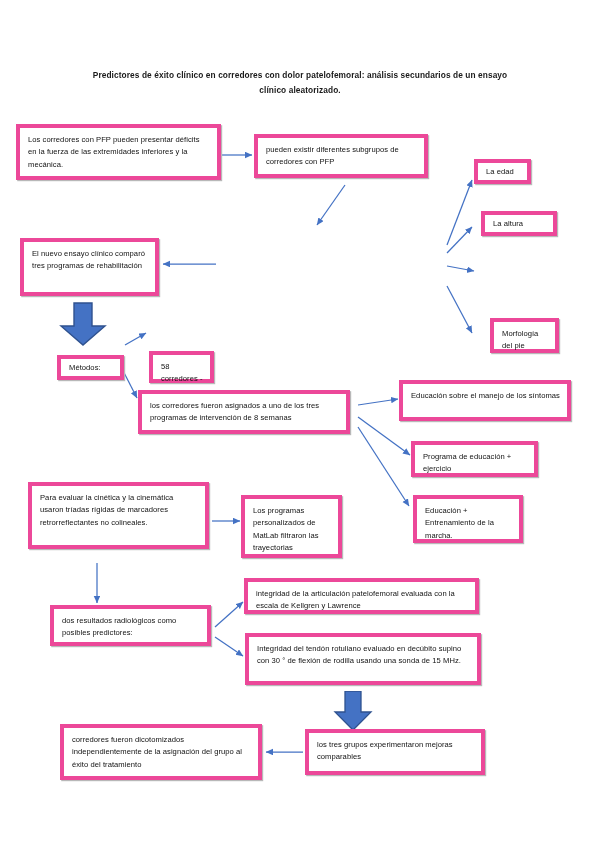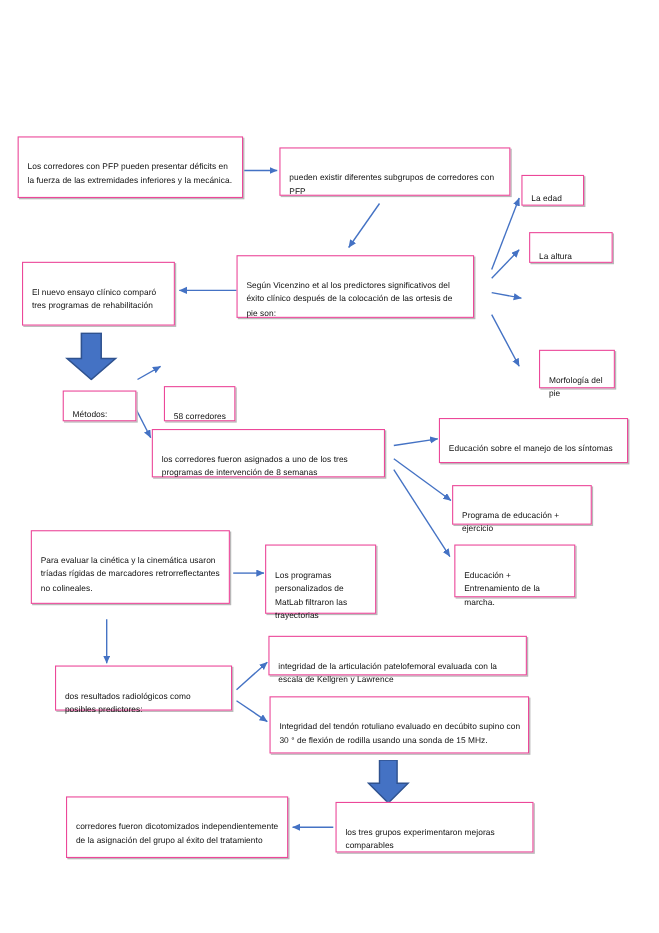--- a/index.html
+++ b/index.html
@@ -27,27 +27,27 @@
     font-size: 8.3px;
     line-height: 1.75;
     font-weight: bold;
     letter-spacing: 0.1px;
     color: #1a1a1a;
   }
   .node {
     position: absolute;
     box-sizing: border-box;
     background: #ffffff;
-    border: 1px solid #ec4899;
+    border: 4px solid #ec4899;
     box-shadow: 1.2px 1.2px 0 #b8b8b8;
     font-size: 7.6px;
     line-height: 1.62;
     letter-spacing: 0.05px;
     color: #111111;
-    padding: 21px 7px 5px 8px;
+    padding: 6px 7px 5px 8px;
     display: block;
   }
   .node.center {
     display: flex;
     align-items: center;
   }
   svg.links {
     position: absolute;
     left: 0;
     top: 0;
@@ -59,20 +59,21 @@
   .blockarrow {
     position: absolute;
     pointer-events: none;
   }
 </style>
 </head>
 <body>
 
 <div id="canvas">
 
+  <div class="title">Predictores de éxito clínico en corredores con dolor patelofemoral: análisis secundarios de un ensayo clínico aleatorizado.</div>
 
   <svg class="links" xmlns="http://www.w3.org/2000/svg">
     <defs>
       <marker id="ah" markerWidth="7" markerHeight="7" refX="5.6" refY="2.6" orient="auto">
         <path d="M0,0 L5.8,2.6 L0,5.2 z" fill="#4472C4"></path>
       </marker>
     </defs>
     <g stroke="#4472C4" stroke-width="1.25" fill="none" marker-end="url(#ah)">
       <line x1="220" y1="155" x2="252" y2="155"></line>
       <line x1="345" y1="185" x2="317" y2="225"></line>
@@ -101,23 +102,22 @@
   </div>
 
   <div class="blockarrow" style="left:332px; top:691px; width:42px; height:40px;">
     <svg width="42" height="40" viewBox="0 0 42 40" xmlns="http://www.w3.org/2000/svg">
       <path d="M13,0 L29,0 L29,21 L39,21 L21,39 L3,21 L13,21 Z" fill="#4472C4" stroke="#2F528F" stroke-width="1.3" stroke-linejoin="miter"></path>
     </svg>
   </div>
 
   <div class="node" style="left:16px; top:124px; width:205px; height:56px;">Los corredores con PFP pueden presentar déficits en la fuerza de las extremidades inferiores y la mecánica.</div>
 
-  <div class="node" style="left:254px; top:134px; width:210px; height:44px;">pueden existir diferentes subgrupos de corredores con PFP</div>
+  <div class="node" style="left:254px; top:134px; width:174px; height:44px;">pueden existir diferentes subgrupos de corredores con PFP</div>
 
-  <div class="node" style="left:215px; top:232px; width:216px; height:57px;">Según Vicenzino et al los predictores significativos del éxito clínico después de la colocación de las ortesis de pie son:</div>
 
   <div class="node center" style="left:474px; top:159px; width:57px; height:25px;">La edad</div>
 
   <div class="node center" style="left:481px; top:211px; width:76px; height:25px;">La altura</div>
 
 
   <div class="node" style="left:490px; top:318px; width:69px; height:35px;">Morfología del pie</div>
 
   <div class="node" style="left:20px; top:238px; width:139px; height:58px;">El nuevo ensayo clínico comparó tres programas de rehabilitación</div>
 

